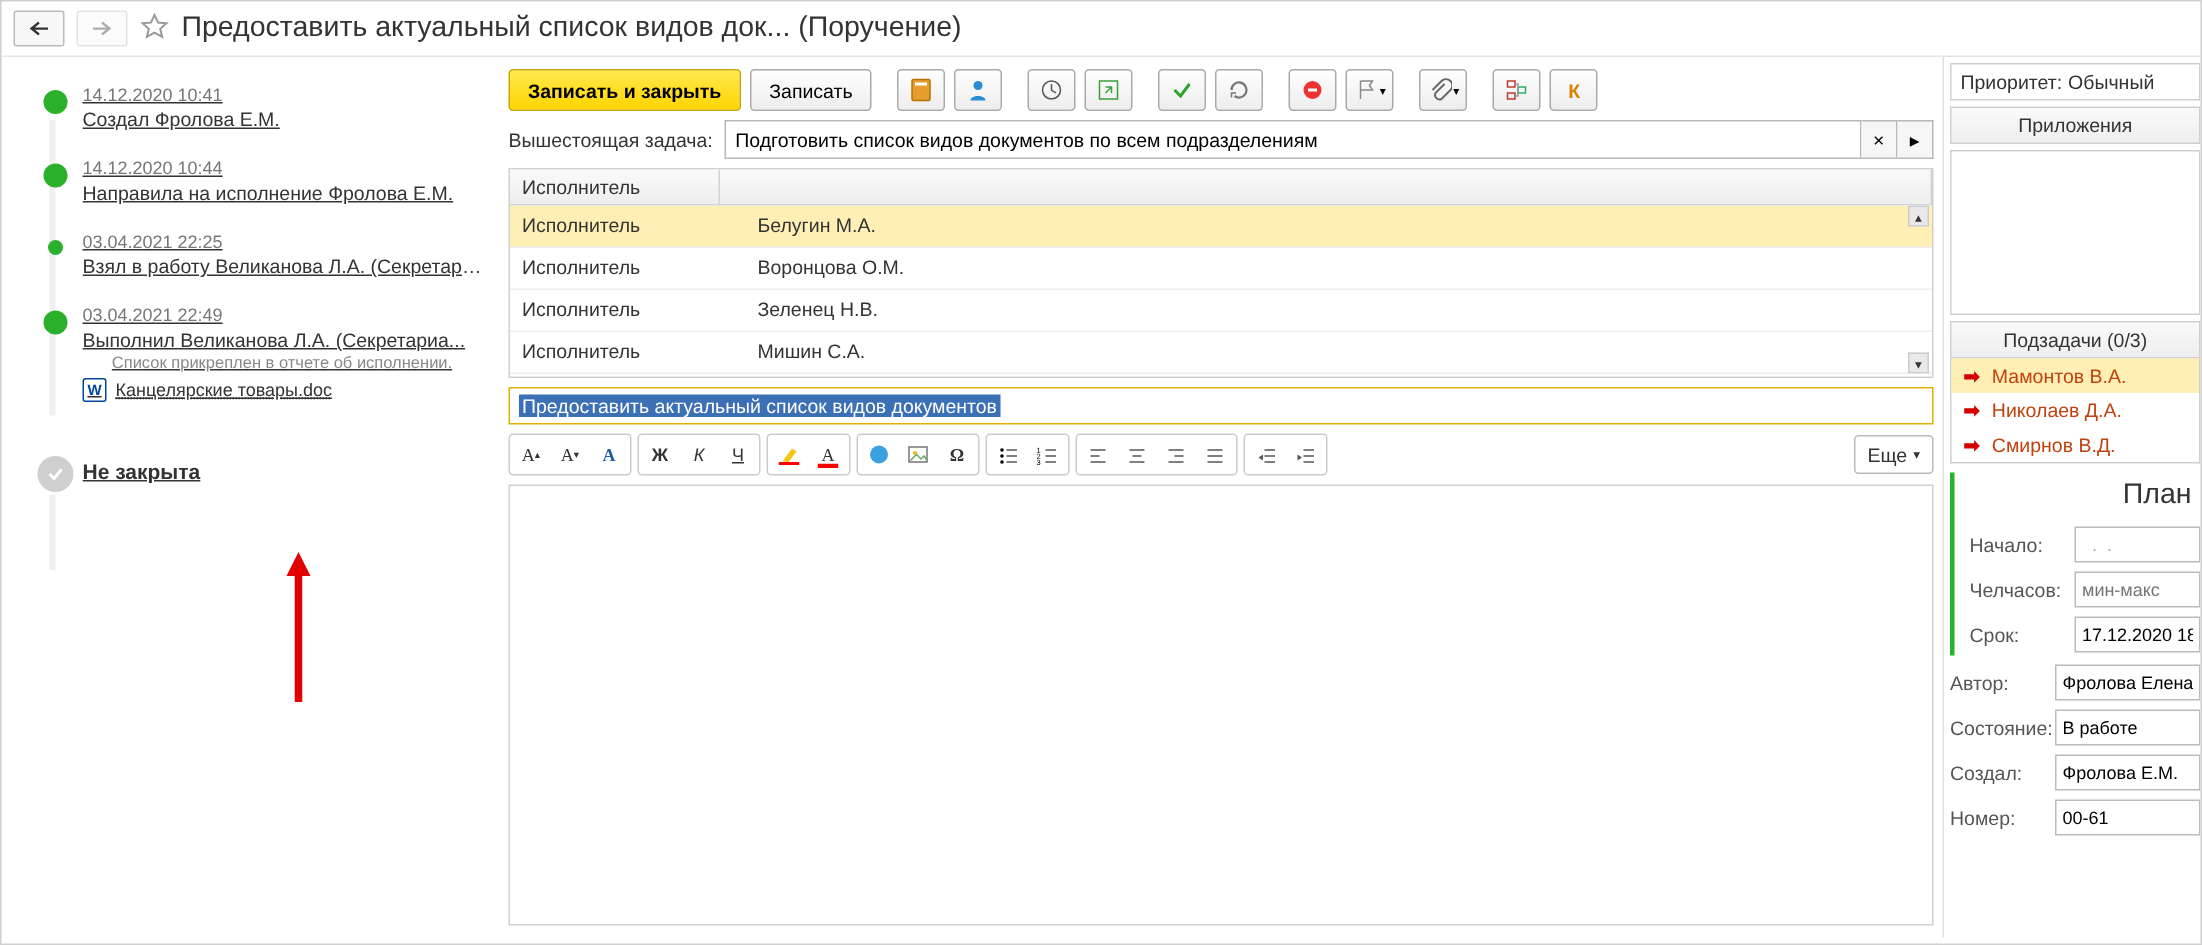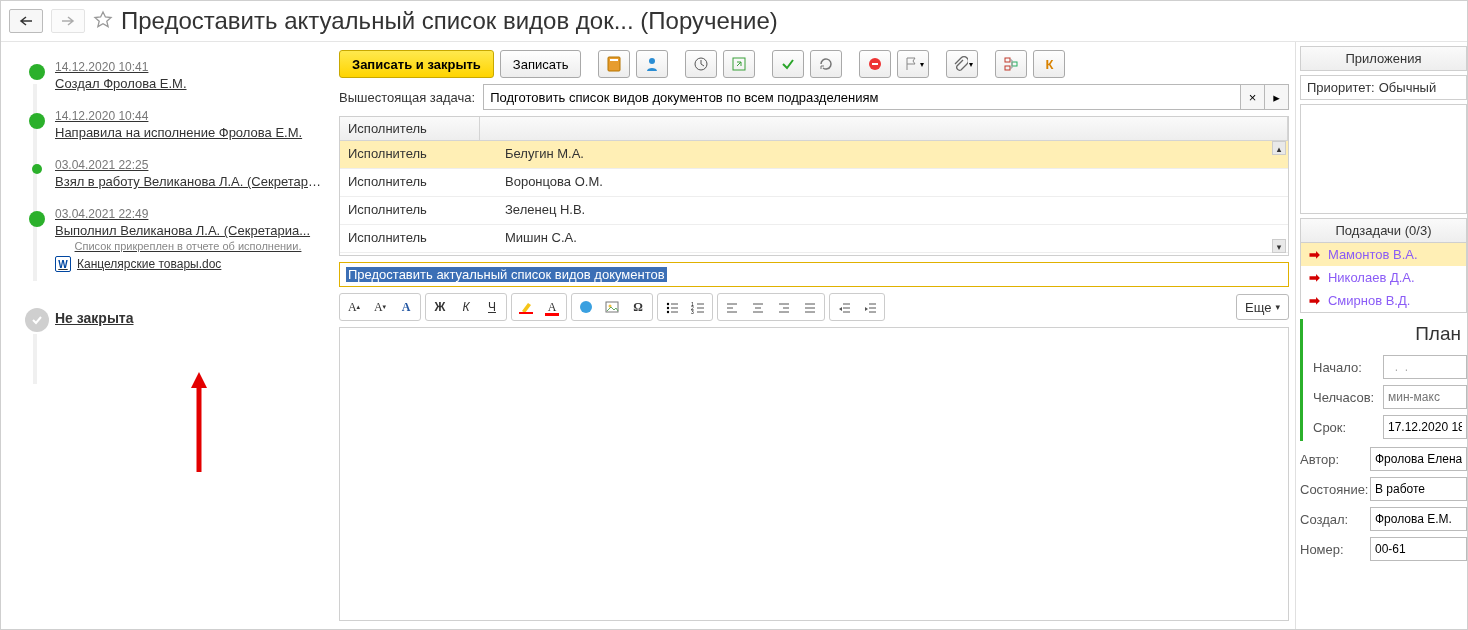--- a/index.html
+++ b/index.html
@@ -1,21 +1,21 @@
 <!DOCTYPE html>
 <html><head>
 <meta charset="utf-8">
 <style>
   * { box-sizing: border-box; margin: 0; padding: 0; }
   body { font-family: Arial, sans-serif; font-size: 13px; color: #333; background: #fff; width: 1468px; height: 630px; overflow: hidden; border: 1px solid #cfcfcf; }
   .header { display: flex; align-items: center; padding: 6px 8px; gap: 8px; border-bottom: 1px solid #e5e5e5; }
   .nav-btn { width: 34px; height: 24px; border: 1px solid #bbb; background: #f7f7f7; display: inline-flex; align-items: center; justify-content: center; cursor: pointer; border-radius: 2px; }
   .nav-btn.disabled { opacity: .4; cursor: default; }
   .star-icon svg { stroke:#999; fill:none; }
-  .page-title { font-size: 24px; font-weight: 400; color: #333; white-space: nowrap; }
+  .page-title { font-size: 19px; font-weight: 400; color: #333; white-space: nowrap; }
   .main { display: flex; height: calc(100% - 41px); }
   
   .timeline { width: 330px; padding: 18px 10px 10px 28px; position: relative; overflow: hidden; }
   .tl-item { position: relative; padding-left: 26px; margin-bottom: 18px; text-decoration: underline; }
   .tl-item::before { content:""; position:absolute; left:4px; top:24px; width:4px; height:50px; background:#f0f0f0; }
   .tl-item:last-child::before { display:none; }
   .tl-dot { position:absolute; left:0; top:4px; width:16px; height:16px; border-radius:50%; background:#2bb02b; }
   .tl-dot.small { width:10px; height:10px; left:3px; top:6px; }
   .tl-dot.gray { width:24px; height:24px; left:-4px; top:-2px; background:#cfcfcf; display:flex; align-items:center; justify-content:center; }
   .tl-date { font-size: 12px; color:#777; margin-bottom:2px; }
@@ -61,21 +61,21 @@
   .editor-body { flex:1; border:1px solid #d0d0d0; background:#fff; }
   
   .right { width:172px; border-left:1px solid #e0e0e0; display:flex; flex-direction:column; margin-left:6px; }
   .right-row { border:1px solid #cfcfcf; margin:4px 0 0 4px; padding:4px 6px; font-size:13px; display:flex; align-items:center; gap:4px; background:#fff; }
   .right-row.hdr { background:linear-gradient(#fafafa,#eee); justify-content:center; }
   .right-row.attach { height:110px; align-items:flex-start; }
   .subtask-list { margin:0 0 0 4px; border-left:1px solid #cfcfcf; border-right:1px solid #cfcfcf; border-bottom:1px solid #cfcfcf; }
   .subtask { display:flex; align-items:center; gap:8px; padding:4px 8px; font-size:13px; }
   .subtask:first-child { background:#ffefb5; }
   .subtask .arrow { color:#d40000; font-weight:bold; }
-  .subtask .name { color:#8b5cf6;text-align:center; }
+  .subtask .name { color:#c2410c;text-align:center; }
   .plan-block { margin:6px 0 0 4px; border-left:3px solid #2bb02b; padding:2px 0 2px 6px; }
   .plan-title { text-align:right; padding:2px 6px 4px 0; font-size:19px; }
   .kv { display:flex; align-items:center; gap:4px; margin:6px 0 0 4px; font-size:13px; }
   .kv label { width:66px; color:#555; white-space:nowrap; }
   .kv input { flex:1; width:80px; height:24px; border:1px solid #bbb; padding:0 4px; font-size:12px; }
   .kv input.ro { background:#fff; color:#aaa; }
 </style>
 </head>
 <body>
 
@@ -375,25 +375,25 @@
       <div class="tb-more">
         <span>Еще</span>
           <span style="font-size:9px;">▾</span>
       </div>
     </div>
 
     <div class="editor-body"></div>
   </div>
 
   <div class="right">
-    <div class="right-row hdr">Приложения</div>
     <div class="right-row">
       <span>Приоритет:</span>
       <span>Обычный</span>
     </div>
+    <div class="right-row hdr">Приложения</div>
     <div class="right-row attach"></div>
 
     <div class="right-row hdr">Подзадачи (0/3)</div>
     <div class="subtask-list">
       <div class="subtask">
         <span class="arrow">➡</span>
         <span class="name">Мамонтов В.А.</span>
       </div>
       <div class="subtask">
         <span class="arrow">➡</span>

